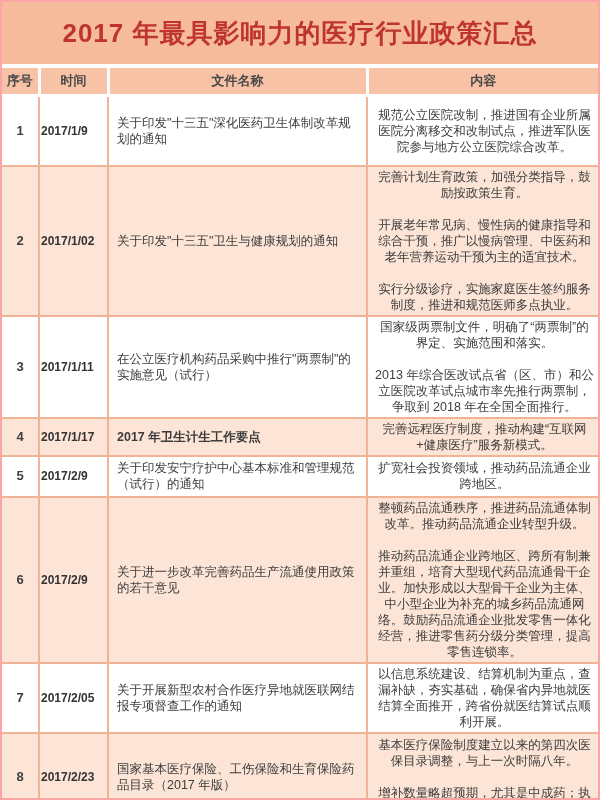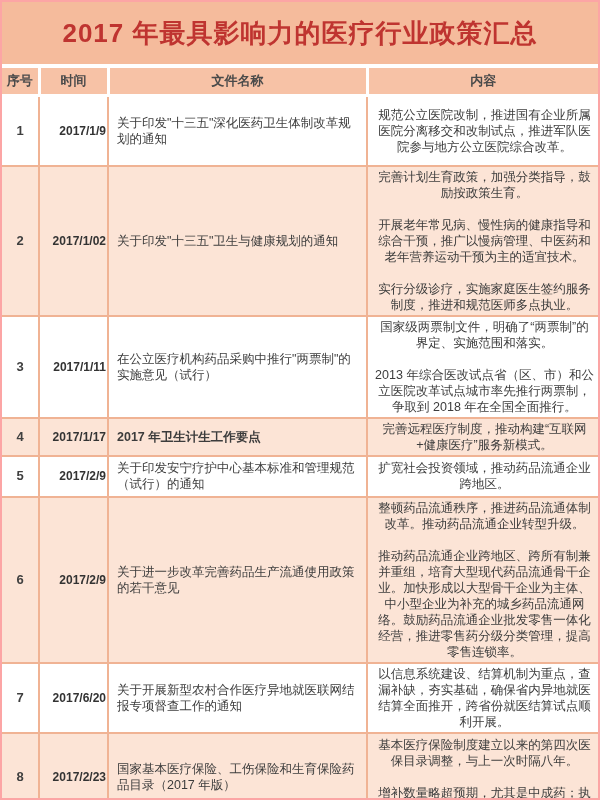--- a/index.html
+++ b/index.html
@@ -78,21 +78,21 @@
   tbody tr:nth-child(7) { height: 68px; }
   tbody tr:nth-child(8) { height: 88px; }
 
   td.no {
     text-align: center;
     font-weight: bold;
     color: #3f3f3f;
     font-size: 13px;
   }
   td.date {
-    text-align: right;
+    text-align: left;
     font-weight: bold;
     color: #333333;
     font-size: 12px;
     white-space: nowrap;
   }
   td.name {
     text-align: left;
     padding: 2px 6px 2px 8px;
   }
   td.name.bold-name { font-weight: bold; margin-left: 8px; }
@@ -166,21 +166,21 @@
       <tr>
         <td class="no">6</td>
         <td class="date">2017/2/9</td>
         <td class="name">关于进一步改革完善药品生产流通使用政策的若干意见</td>
         <td class="body">整顿药品流通秩序，推进药品流通体制改革。推动药品流通企业转型升级。
 
 推动药品流通企业跨地区、跨所有制兼并重组，培育大型现代药品流通骨干企业。加快形成以大型骨干企业为主体、中小型企业为补充的城乡药品流通网络。鼓励药品流通企业批发零售一体化经营，推进零售药分级分类管理，提高零售连锁率。</td>
       </tr>
       <tr>
         <td class="no">7</td>
-        <td class="date">2017/6/20</td>
+        <td class="date">2017/2/05</td>
         <td class="name">关于开展新型农村合作医疗异地就医联网结报专项督查工作的通知</td>
         <td class="body">以信息系统建设、结算机制为重点，查漏补缺，夯实基础，确保省内异地就医结算全面推开，跨省份就医结算试点顺利开展。</td>
       </tr>
       <tr>
         <td class="no">8</td>
         <td class="date">2017/2/23</td>
         <td class="name">国家基本医疗保险、工伤保险和生育保险药品目录（2017 年版）</td>
         <td class="body">基本医疗保险制度建立以来的第四次医保目录调整，与上一次时隔八年。
 
 增补数量略超预期，尤其是中成药；执行速度超预期，与招标周期完美契合。</td>

